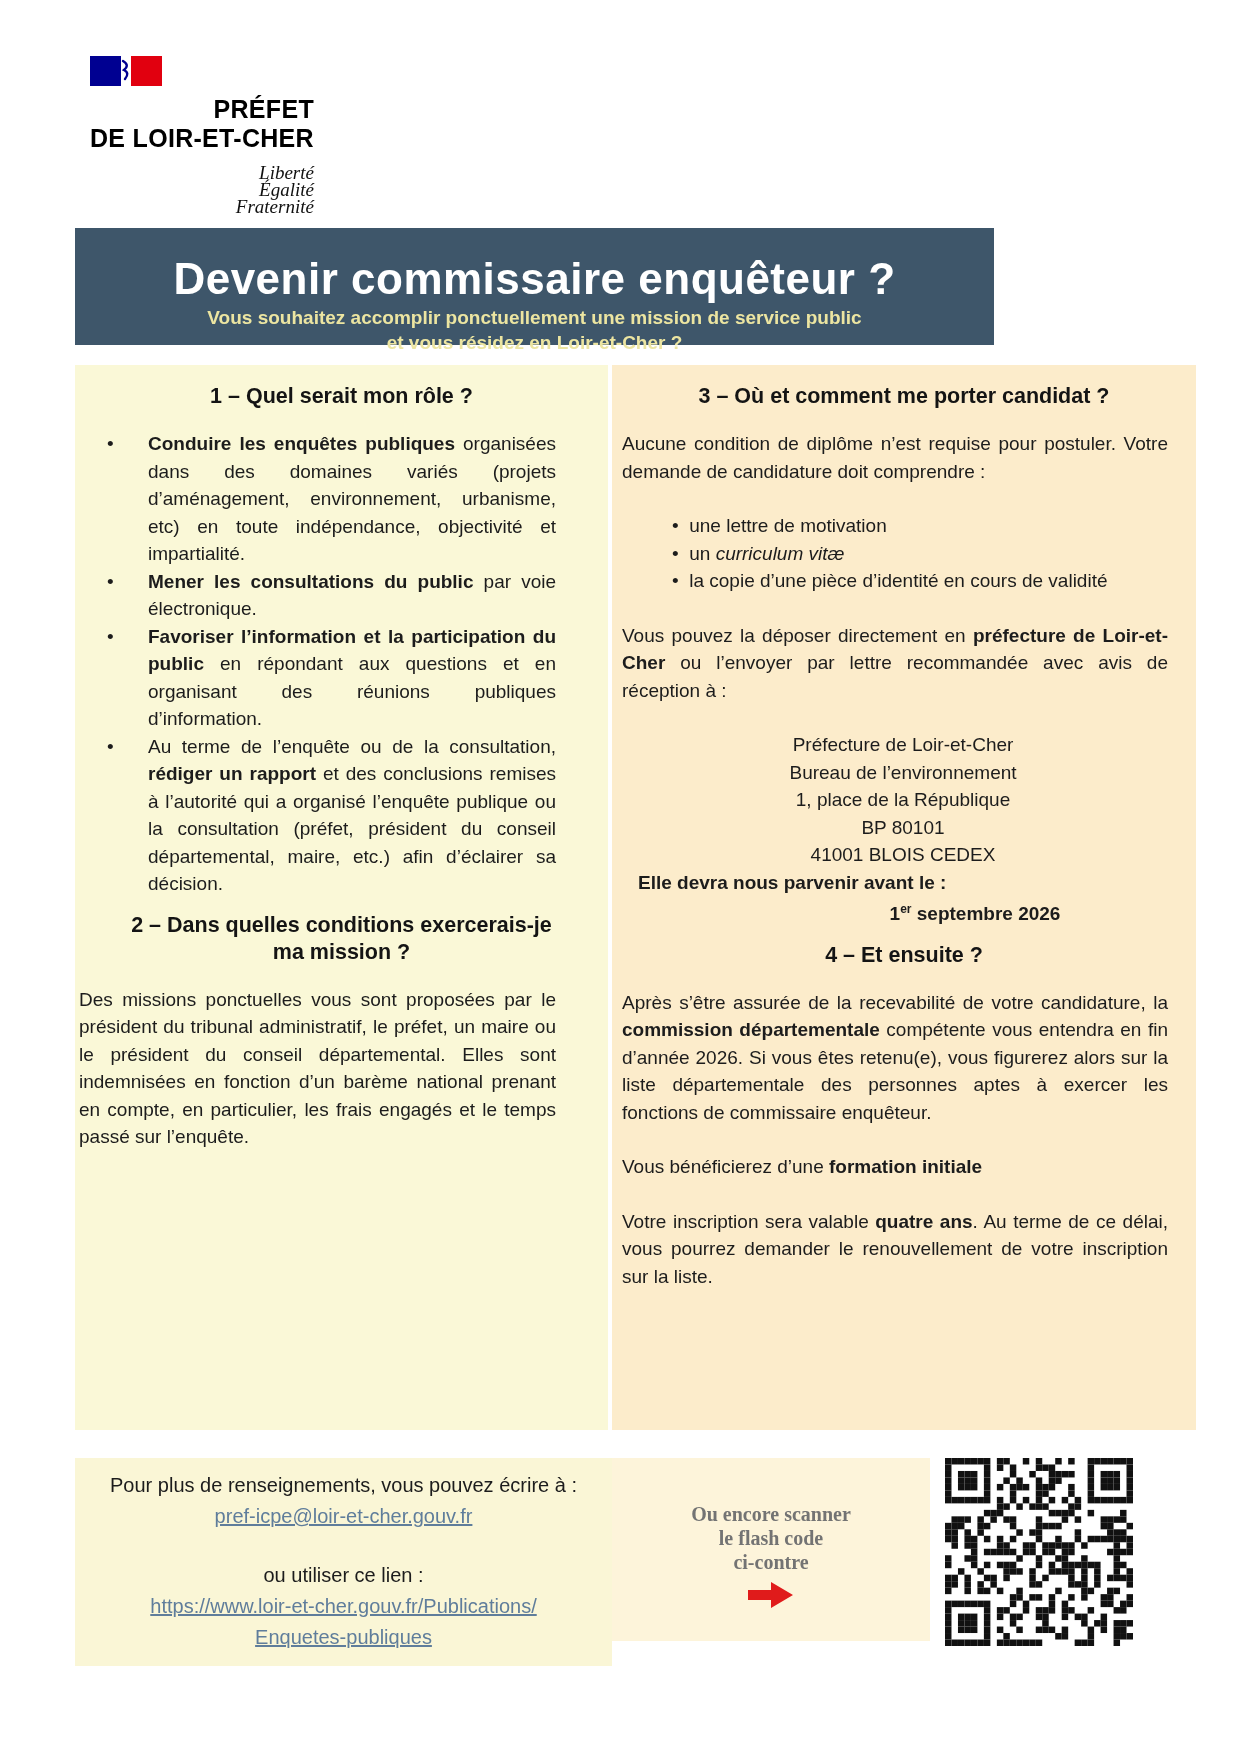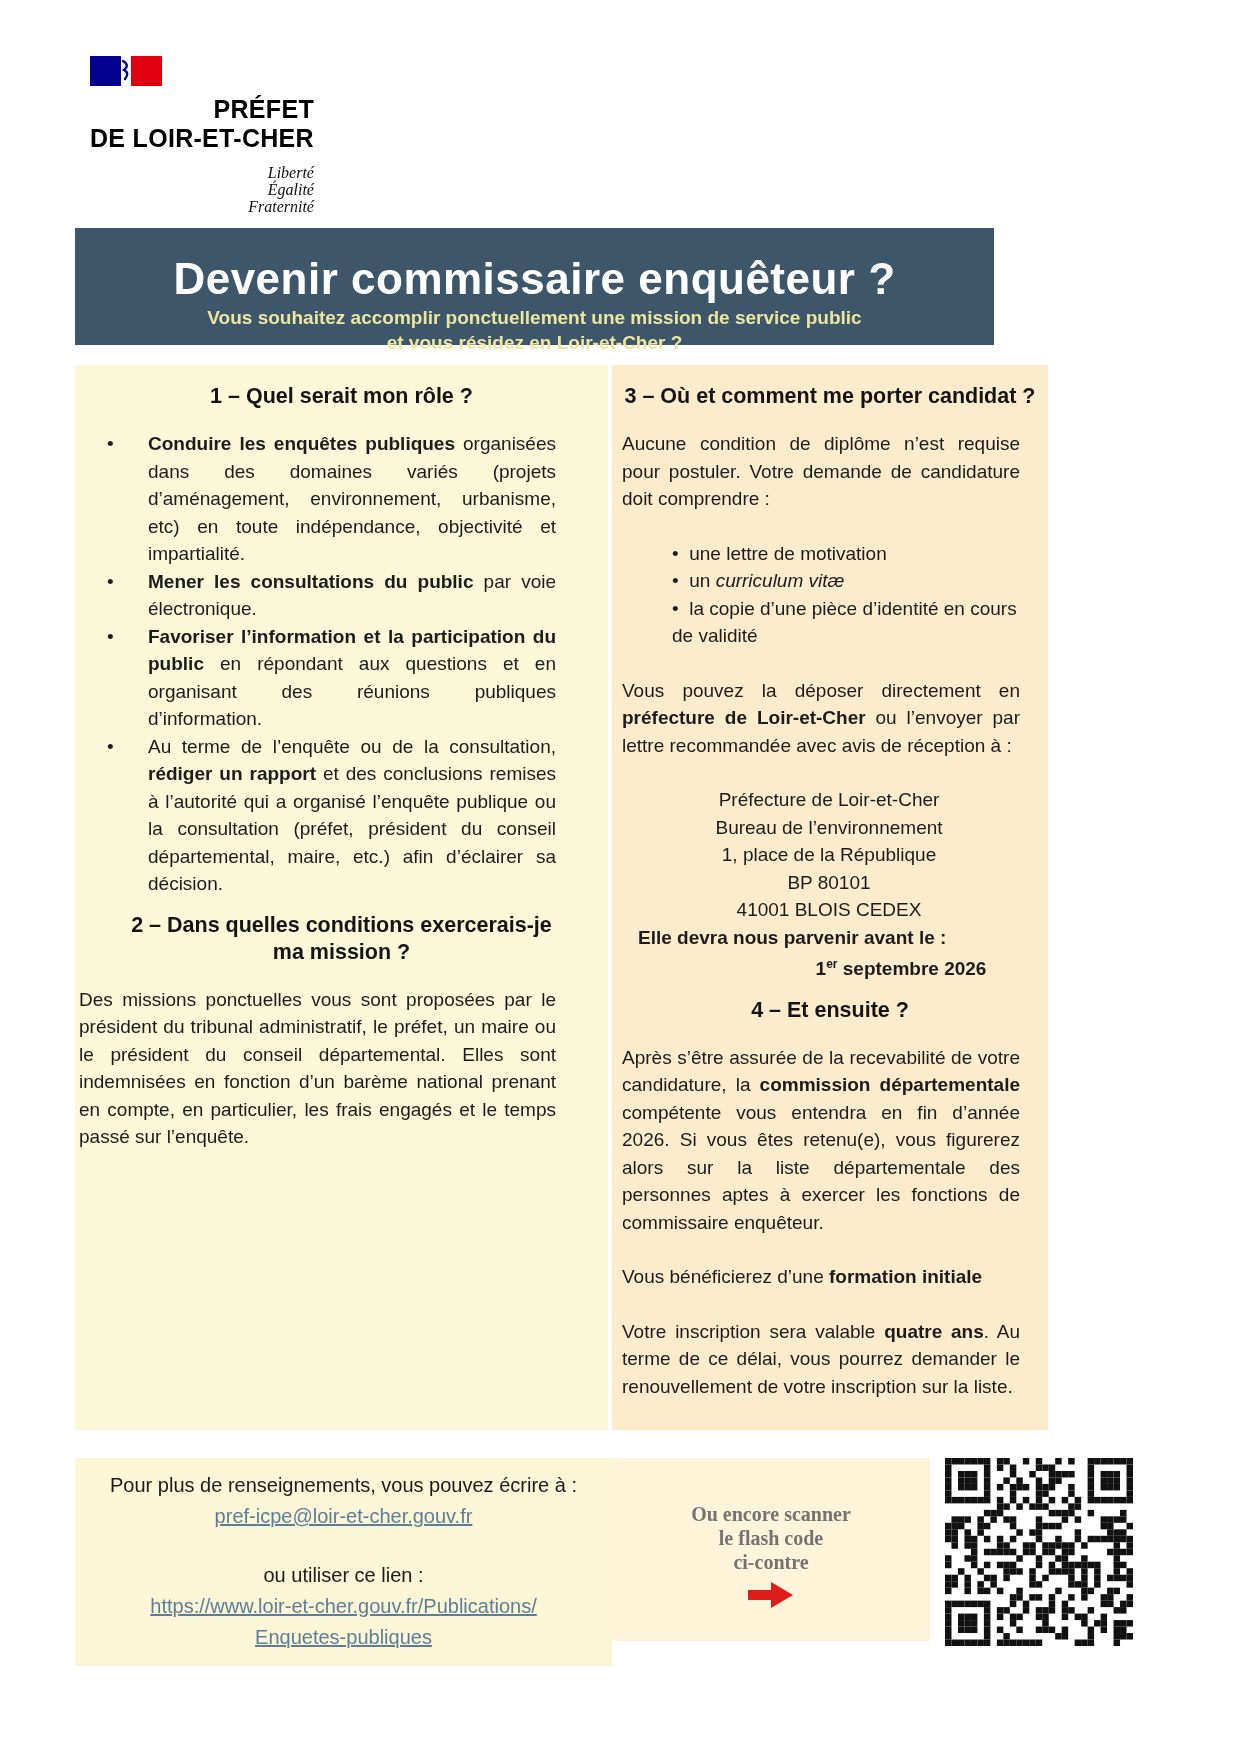--- a/index.html
+++ b/index.html
@@ -8,34 +8,34 @@
     font-family:"Liberation Sans",sans-serif;color:var(--text,#1c1c1c);
     -webkit-font-smoothing:antialiased;
   }
   .b{font-weight:bold}
   .i{font-style:italic}
 
   
   .logo{position:absolute;left:90px;top:56px;text-align:right;}
   .flag{display:block;}
   .prefet{font-weight:bold;font-size:25px;line-height:1.14;color:#000;margin-top:9px;letter-spacing:.3px;}
-  .motto{font-family:"Liberation Serif",serif;font-style:italic;font-size:16px;line-height:17px;margin-top:12px;color:#101010;}
+  .motto{font-family:"Liberation Serif",serif;font-style:italic;font-size:19px;line-height:17px;margin-top:12px;color:#101010;}
 
   
   .banner{
     position:absolute;left:75px;top:228px;width:919px;height:117px;
     background:var(--banner-bg,#3e566a);text-align:center;box-sizing:border-box;padding-top:26px;
   }
   .banner-title{color:var(--banner-title,#ffffff);font-size:44px;font-weight:bold;line-height:50px;letter-spacing:.5px;}
   .banner-sub{color:var(--banner-subtitle,#ece5a1);font-weight:bold;font-size:19px;line-height:25px;margin-top:1px;}
 
   
   .col{position:absolute;top:365px;height:1065px;box-sizing:border-box;padding-top:18px;}
   .col-left{left:75px;width:533px;background:var(--left-bg,#faf8d7);}
-  .col-right{left:612px;width:436px;background:var(--right-bg,#fceccb);}
+  .col-right{left:612px;width:584px;background:var(--right-bg,#fceccb);}
   h2.sec{font-size:21.5px;font-weight:bold;text-align:center;margin:0 6px 20px;color:#141414;line-height:27px;}
   h2.mt{margin-top:14px;}
   p.jt{text-align:justify;font-size:19px;line-height:27.5px;margin:0 52px 27px 4px;}
   .col-right p.jt{margin:0 28px 27px 10px;}
   p.nm{margin-bottom:0;}
 
   ul.bl{list-style:none;margin:0 52px 0 30px;padding:0;}
   ul.bl li{position:relative;padding-left:43px;text-align:justify;font-size:19px;line-height:27.5px;}
   ul.bl li::before{content:"\2022";position:absolute;left:2px;top:0;}
 

